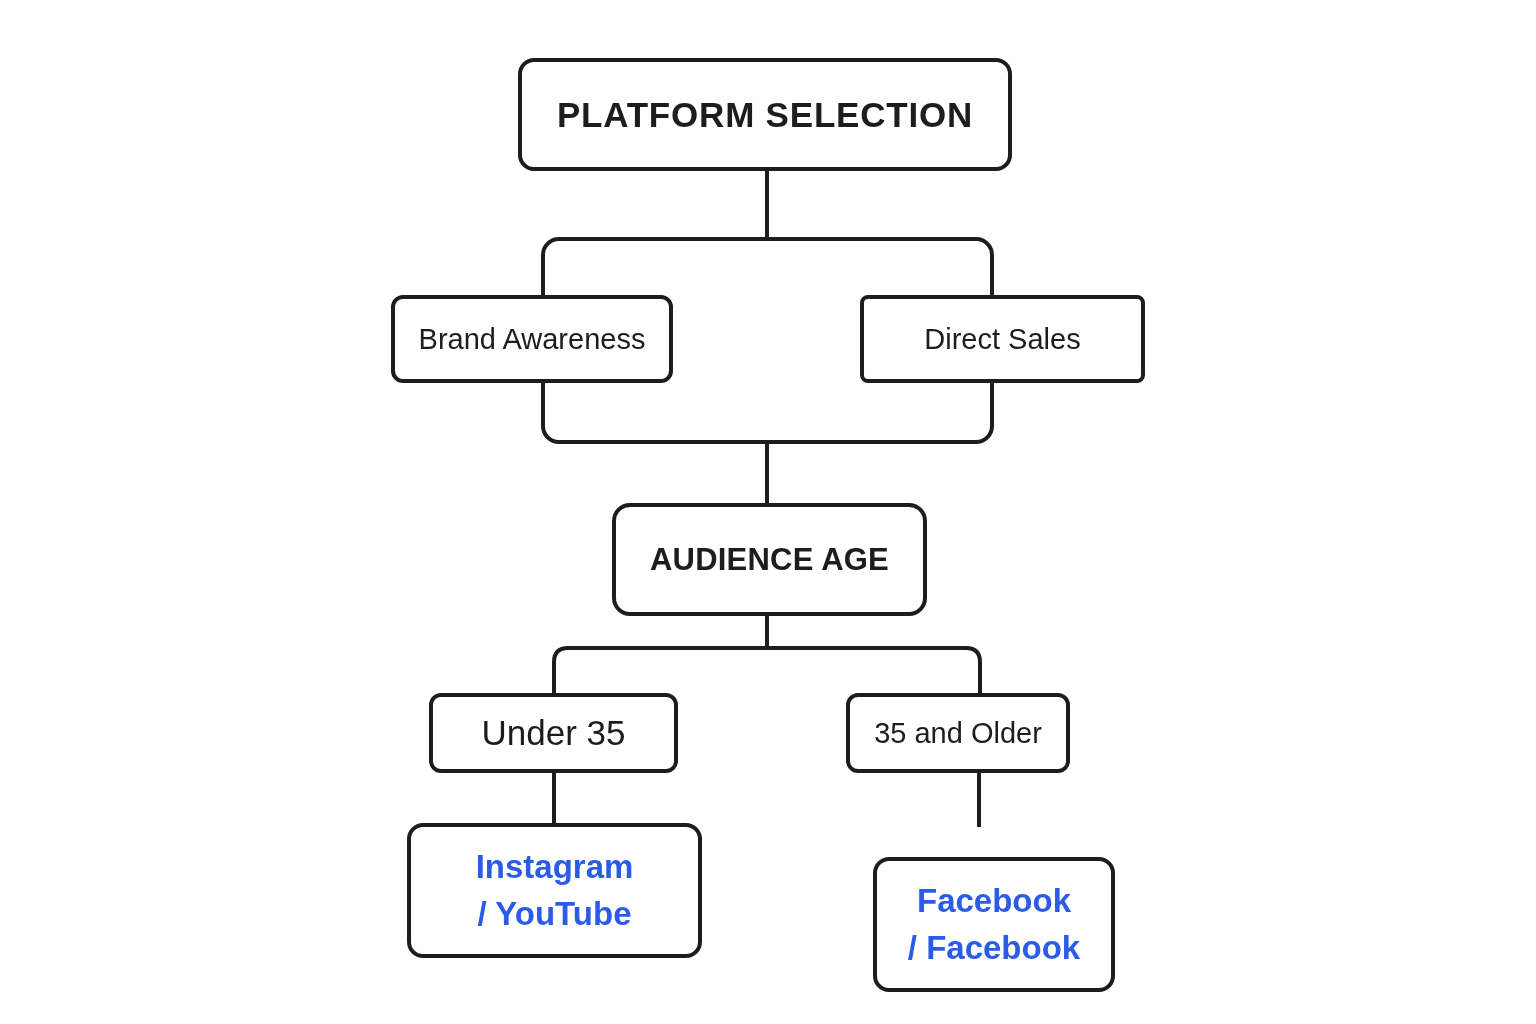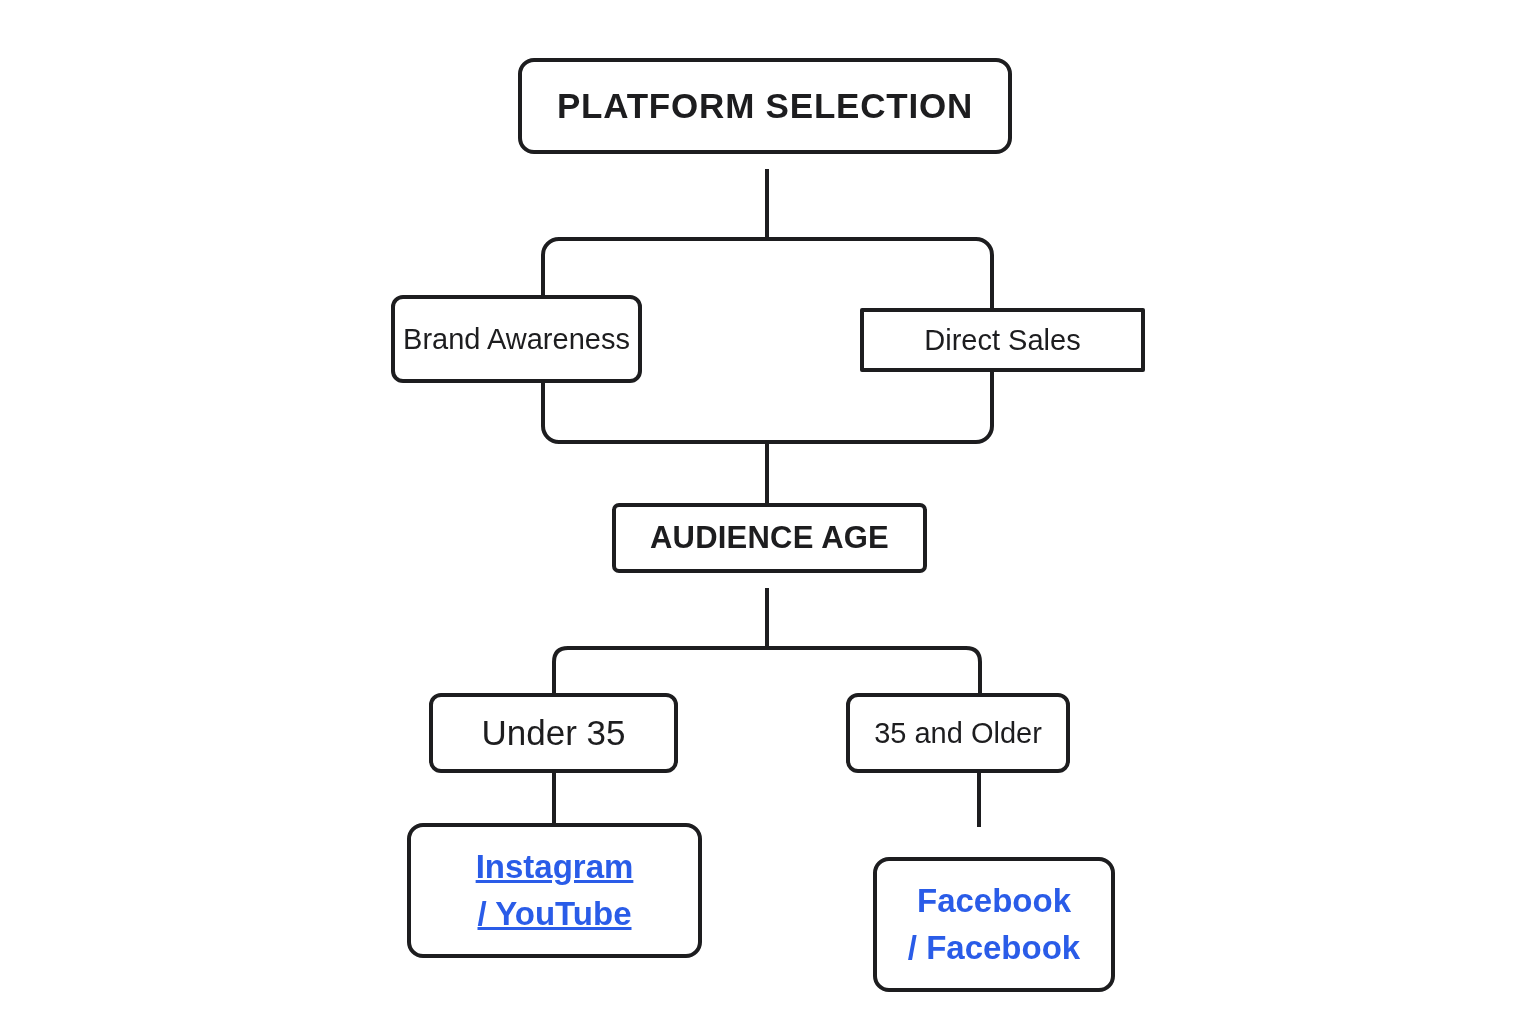--- a/index.html
+++ b/index.html
@@ -29,40 +29,39 @@
     background: #ffffff;
     border: 4px solid #1d1d1f;
     display: flex;
     flex-direction: column;
     align-items: center;
     justify-content: center;
     text-align: center;
     color: #1d1d1f;
   }
   .node-root {
-    left: 518px; top: 58px; width: 494px; height: 96px;
+    left: 518px; top: 58px; width: 494px; height: 113px;
     border-radius: 16px;
     font-size: 35px;
     font-weight: bold;
     letter-spacing: 0.8px;
   }
   .node-brand {
-    left: 391px; top: 295px; width: 251px; height: 88px;
+    left: 391px; top: 295px; width: 282px; height: 88px;
     border-radius: 12px;
     font-size: 29px;
   }
   .node-direct {
-    left: 860px; top: 295px; width: 285px; height: 64px;
-    border-radius: 2px;
+    left: 860px; top: 295px; width: 285px; height: 88px;
+    border-radius: 8px;
     font-size: 29px;
-    margin-top: 13px;
   }
   .node-audience {
-    left: 612px; top: 503px; width: 315px; height: 70px;
-    border-radius: 7px;
+    left: 612px; top: 503px; width: 315px; height: 113px;
+    border-radius: 18px;
     font-size: 31px;
     font-weight: bold;
     letter-spacing: 0.2px;
   }
   .node-under35 {
     left: 429px; top: 693px; width: 249px; height: 80px;
     border-radius: 12px;
     font-size: 35px;
   }
   .node-older35 {
@@ -71,21 +70,21 @@
     font-size: 29px;
   }
   .node-result {
     border-radius: 16px;
     font-size: 33px;
     font-weight: bold;
     color: #2a5ce8;
     line-height: 1.4;
   }
   .node-result-left {
-    left: 407px; top: 823px; width: 295px; height: 135px; text-decoration: underline;
+    left: 407px; top: 823px; width: 295px; height: 135px;
   }
   .node-result-right {
     left: 825px; top: 857px; width: 242px; height: 135px; margin-left: 48px;
   }
   .line1, .line2 { display: block; }
 </style>
 </head>
 <body>
 
 <div id="stage">

